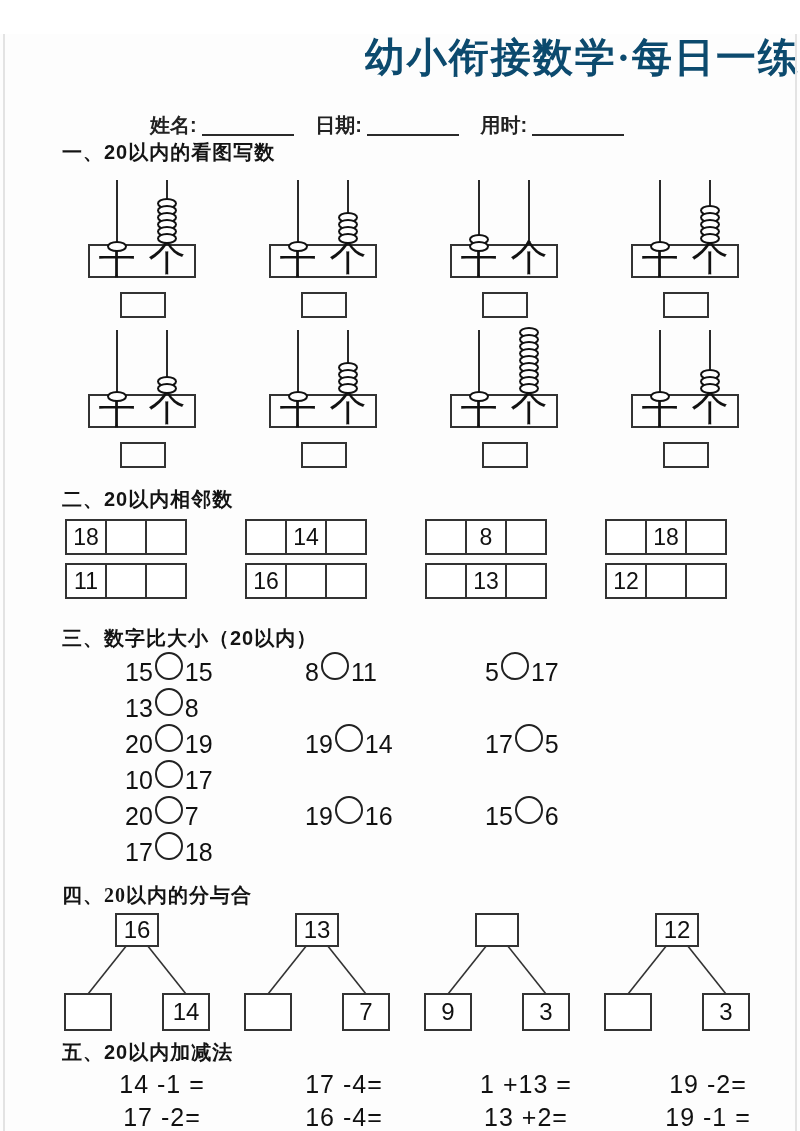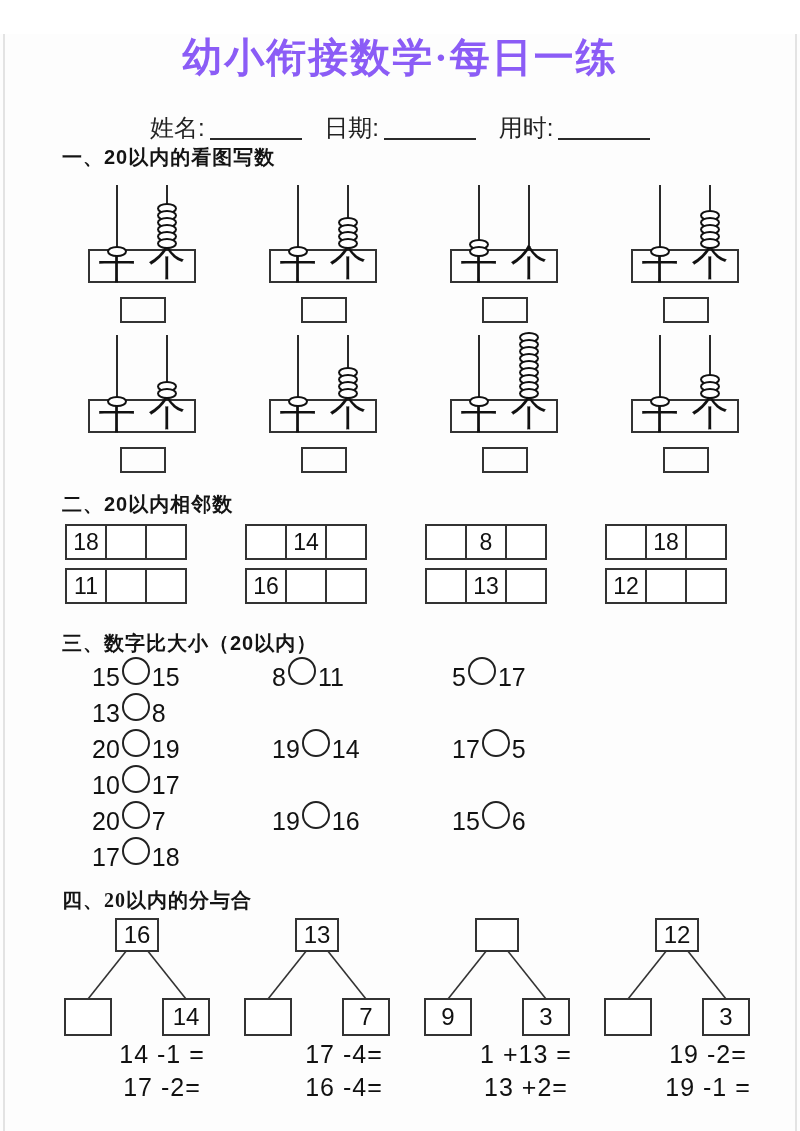--- a/index.html
+++ b/index.html
@@ -9,26 +9,26 @@
     color:#1c1c1c;overflow:hidden;
   }
   .page{position:relative;width:800px;height:1131px;background:#fdfdfd;}
   .page::before,.page::after{
     content:"";position:absolute;top:0;bottom:0;width:2px;background:#e3e3e3;
   }
   .page::before{left:3px;}
   .page::after{right:3px;}
 
   .title{
-    margin:34px 0 0;text-align:center;
+    margin:34px 0 0;text-align:right;
     font-family:"Liberation Serif","DejaVu Serif",serif;
-    font-weight:700;font-size:40px;line-height:48px;letter-spacing:2px;color:#8b5cf6;
+    font-weight:700;font-size:40px;line-height:48px;letter-spacing:2px;color:#0c4a6e;
   }
 
-  .fields{margin:30px 0 0 150px;font-size:24px;color:#222;}
+  .fields{margin:30px 0 0 150px;font-size:20px;color:#222;font-weight:bold;}
   .flabel{margin-right:5px;}
   .blank{display:inline-block;width:92px;height:18px;border-bottom:2px solid #2a2a2a;
     margin-right:16px;vertical-align:-4px;}
 
   .sec-h{font-size:20px;font-weight:600;margin:0 0 0 62px;letter-spacing:1px;color:#141414;}
   #h-s1{}
   #h-s2{margin-top:18px;}
   #h-s3{margin-top:26px;}
   #h-s4{margin-top:12px;font-family:Liberation Serif, serif;}
   #h-s5{margin-top:8px;}
@@ -60,21 +60,21 @@
   .strip-row{display:flex;margin-left:65px;gap:58px;}
   #strip-row-0{margin-top:6px;}
   #strip-row-1{margin-top:8px;}
   .strip{display:flex;border:2px solid #333;background:#fff;}
   .cell{width:38px;height:32px;border-left:2px solid #333;
     display:flex;align-items:center;justify-content:center;
     font-size:23px;font-weight:500;color:#111;}
   .cell:first-child{border-left:none;}
 
   
-  #cmp-rows{margin-top:2px;}
+  #cmp-rows{margin-top:2px;margin-left:33px;}
   .cmp-row{margin-left:92px;line-height:36px;font-size:25px;font-weight:500;color:#111;}
   .cmp-item{display:inline-block;width:180px;}
   .circle{display:inline-block;width:24px;height:24px;border:2px solid #222;
     border-radius:50%;margin:0 2px;vertical-align:middle;position:relative;top:-8px;
     background:#fff;}
 
   
   .bond-row{display:flex;margin-left:62px;gap:30px;margin-top:4px;}
   .bond{position:relative;width:150px;height:118px;}
   .bond-lines{position:absolute;left:0;top:0;width:150px;height:118px;}
@@ -359,18 +359,19 @@
     <svg class="bond-lines" viewBox="0 0 150 118">
       <line x1="65" y1="32" x2="26" y2="81"></line>
       <line x1="85" y1="32" x2="124" y2="81"></line>
     </svg>
     <div class="bbox btop">12</div>
     <div class="bbox bleft"></div>
     <div class="bbox bright">3</div>
   </div>
 </div>
 
+  <h2 class="sec-h" id="h-s5">五、20以内加减法</h2>
   <div id="arith-rows">
       <div class="arith-row"><span class="arith-item">14 -1 =</span><span class="arith-item">17 -4=</span><span class="arith-item">1 +13 =</span><span class="arith-item">19 -2=</span></div>
       <div class="arith-row"><span class="arith-item">17 -2=</span><span class="arith-item">16 -4=</span><span class="arith-item">13 +2=</span><span class="arith-item">19 -1 =</span></div>
     </div>
 
 </div>
 
 </body></html>

